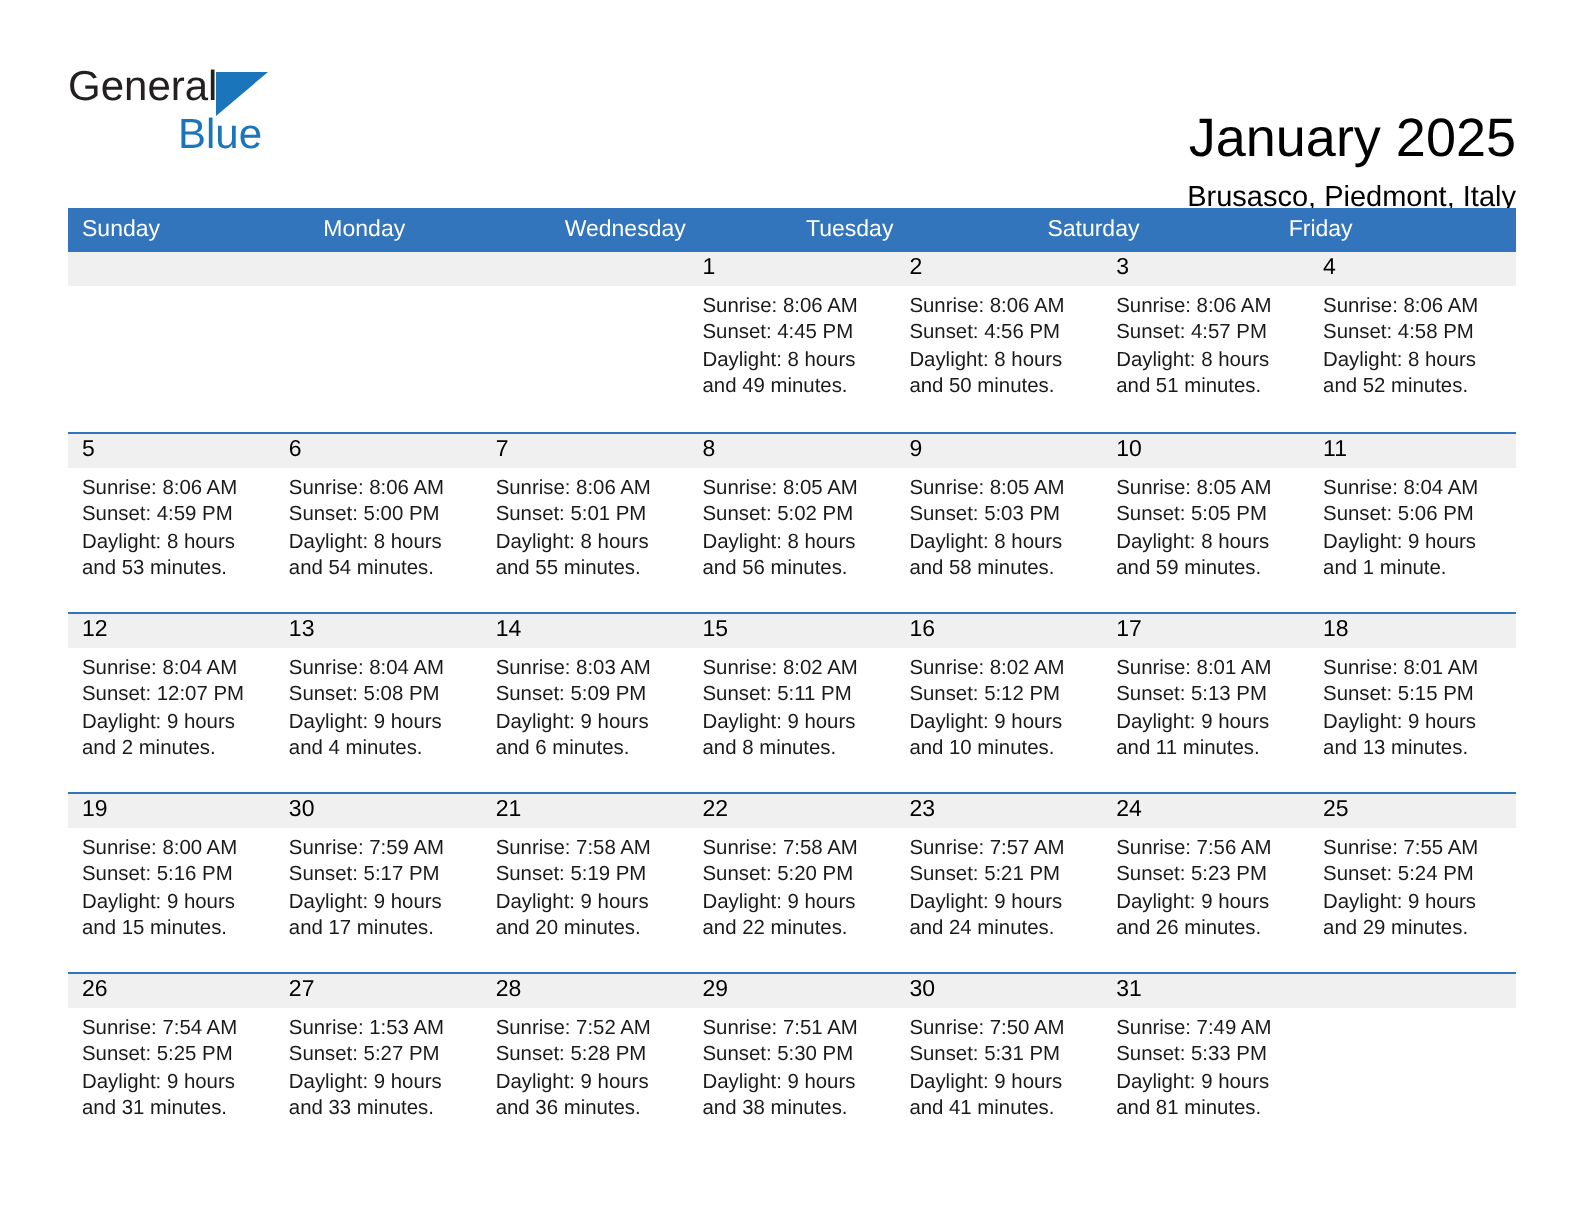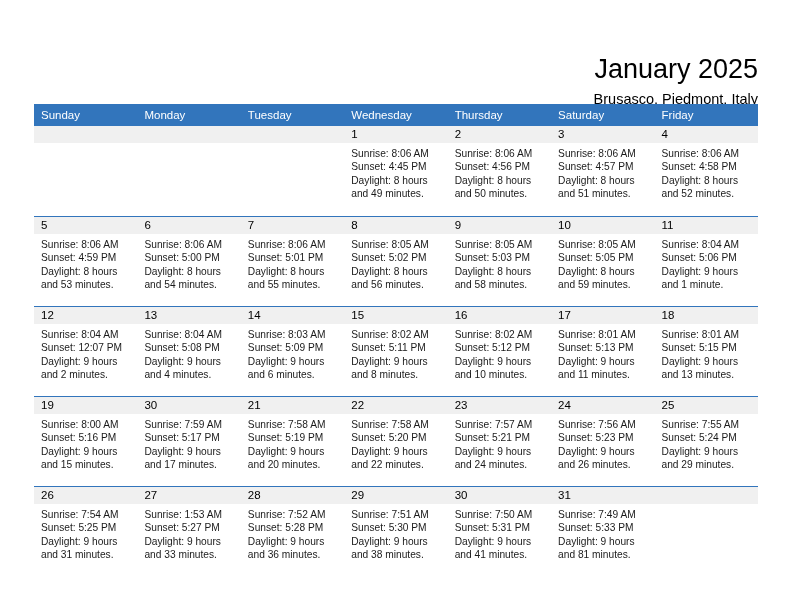--- a/index.html
+++ b/index.html
@@ -147,36 +147,40 @@
     color: transparent;
   }
 </style>
 </head>
 <body>
 
 <div class="page">
 
   <div class="top-bar">
 
+    <div class="logo">
+      <span class="logo-general">General</span>
+      <span class="logo-tri"></span>
+      <span class="logo-blue">Blue</span>
+    </div>
 
     <div class="title-block">
       <div class="cal-title">January 2025</div>
       <div class="cal-subtitle">Brusasco, Piedmont, Italy</div>
     </div>
 
   </div>
 
   <div class="calendar">
 
     <div class="weekday-row">
       <div class="weekday">Sunday</div>
       <div class="weekday">Monday</div>
+      <div class="weekday">Wednesday</div>
       <div class="weekday">Tuesday</div>
-      <div class="weekday">Wednesday</div>
-      <div class="weekday">Thursday</div>
       <div class="weekday">Saturday</div>
       <div class="weekday">Friday</div>
     </div>
 
     <div class="week-row first">
       <div class="day-cell empty">
         <div class="day-strip">
             <div class="day-num"></div>
           </div>
         <div class="day-body">

